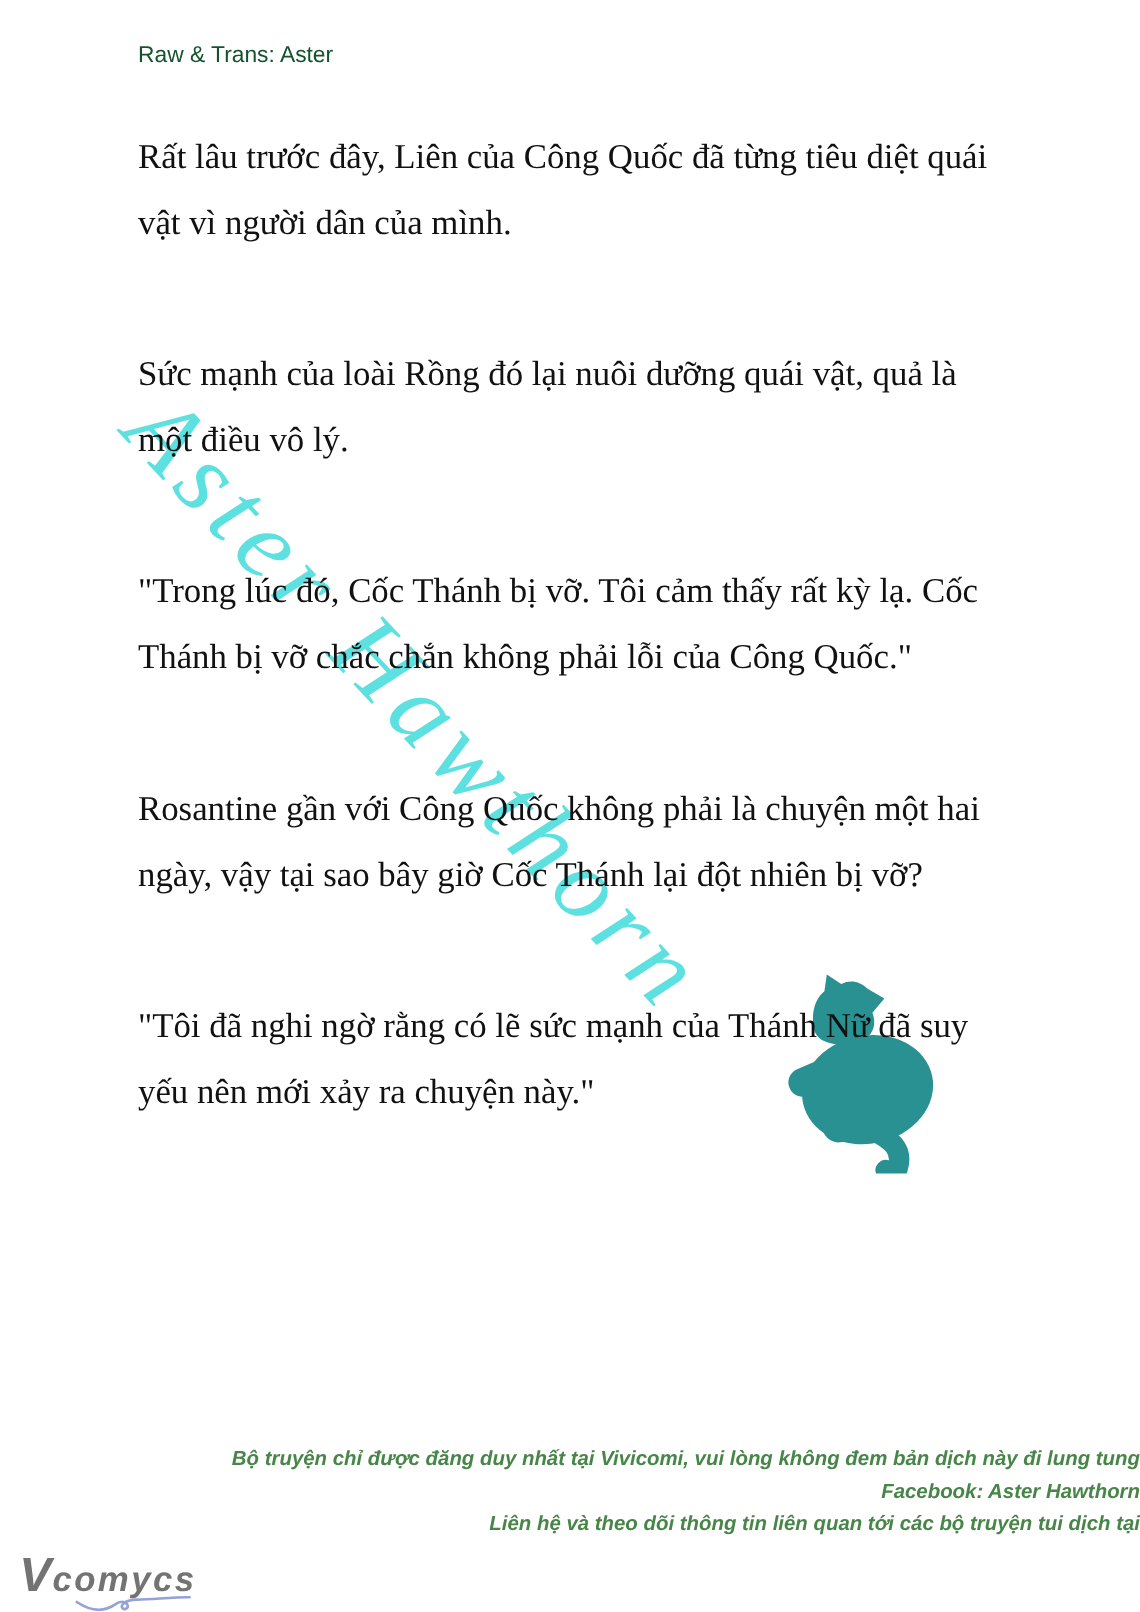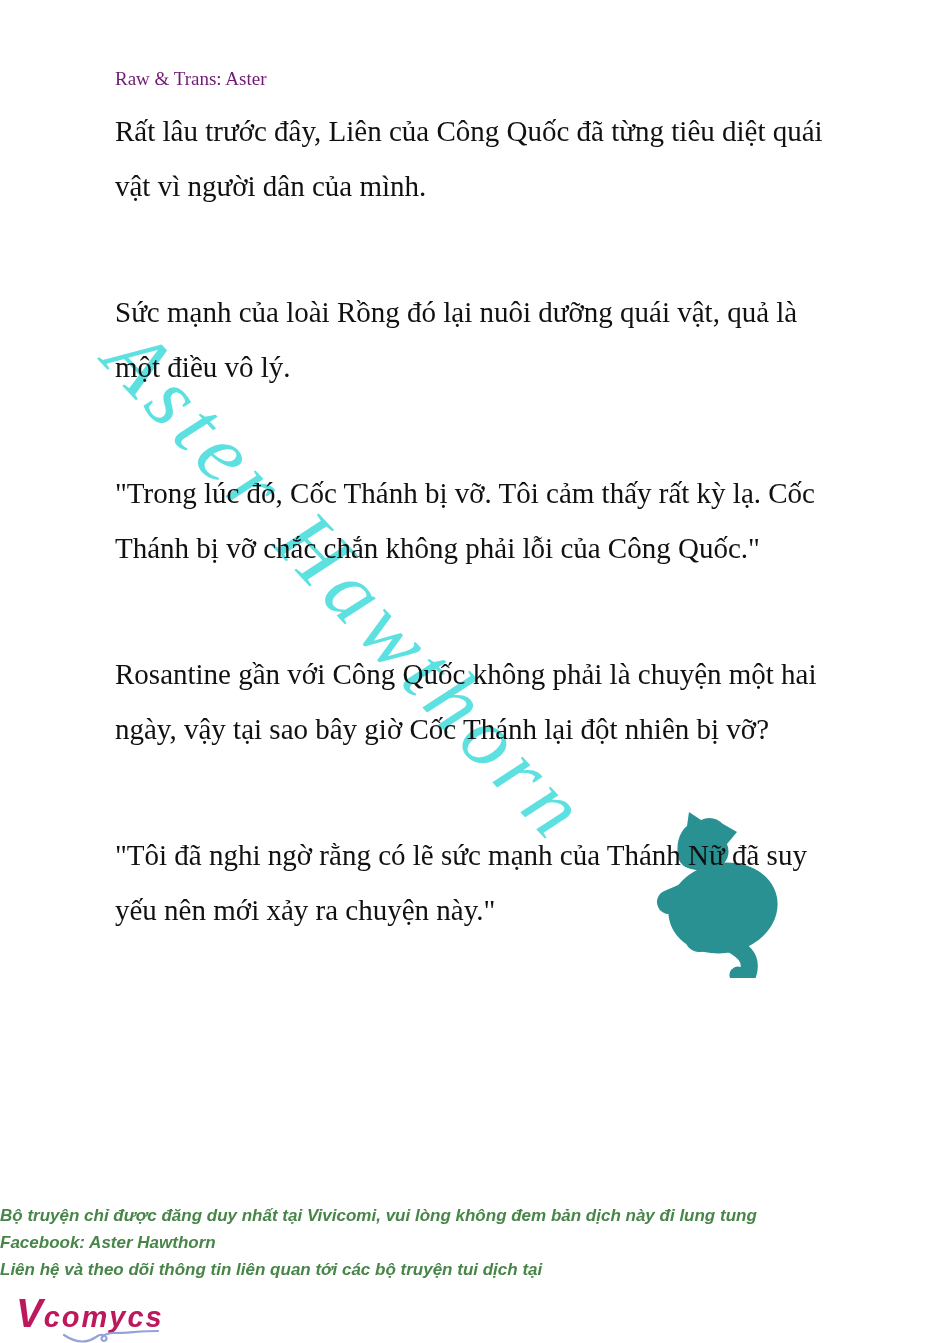--- a/index.html
+++ b/index.html
@@ -10,24 +10,24 @@
     height: 1343px;
     background: #ffffff;
     overflow: hidden;
     font-family: "Liberation Serif", serif;
   }
 
   
   .credit {
     position: absolute;
     left: 115px;
-    top: 68px;
-    font-family: Liberation Serif, serif;
+    top: 36px;
+    font-family: Liberation Sans, sans-serif;
     font-size: 19px;
-    color: #701a75;
+    color: #14532d;
     z-index: 3;
   }
 
   
   .watermark {
     position: absolute;
     left: 158px;
     top: 308px;
     font-family: "Liberation Serif", serif;
     font-style: italic;
@@ -64,39 +64,39 @@
     top: 808px;
     z-index: 2;
   }
 
   
   .footer {
     position: absolute;
     left: 0;
     right: 0;
     top: 1202px;
-    text-align: left;
+    text-align: right;
     font-family: "Liberation Sans", sans-serif;
     font-style: italic;
     font-weight: bold;
     font-size: 17px;
     line-height: 27px;
     color: #478548;
     z-index: 3;
   }
 
   
   .logo {
     position: absolute;
     left: 16px;
     top: 1293px;
     font-family: "Liberation Sans", sans-serif;
     font-style: italic;
     font-weight: bold;
-    color: #be185d;
+    color: #737373;
     letter-spacing: 1px;
     z-index: 3;
   }
   .logo .logo-initial { font-size: 40px; line-height: 40px; }
   .logo .logo-rest   { font-size: 29px; line-height: 40px; letter-spacing: 2px; }
   .logo .swash { position: absolute; left: 46px; top: 36px; }
 </style>
 </head>
 <body>
 

